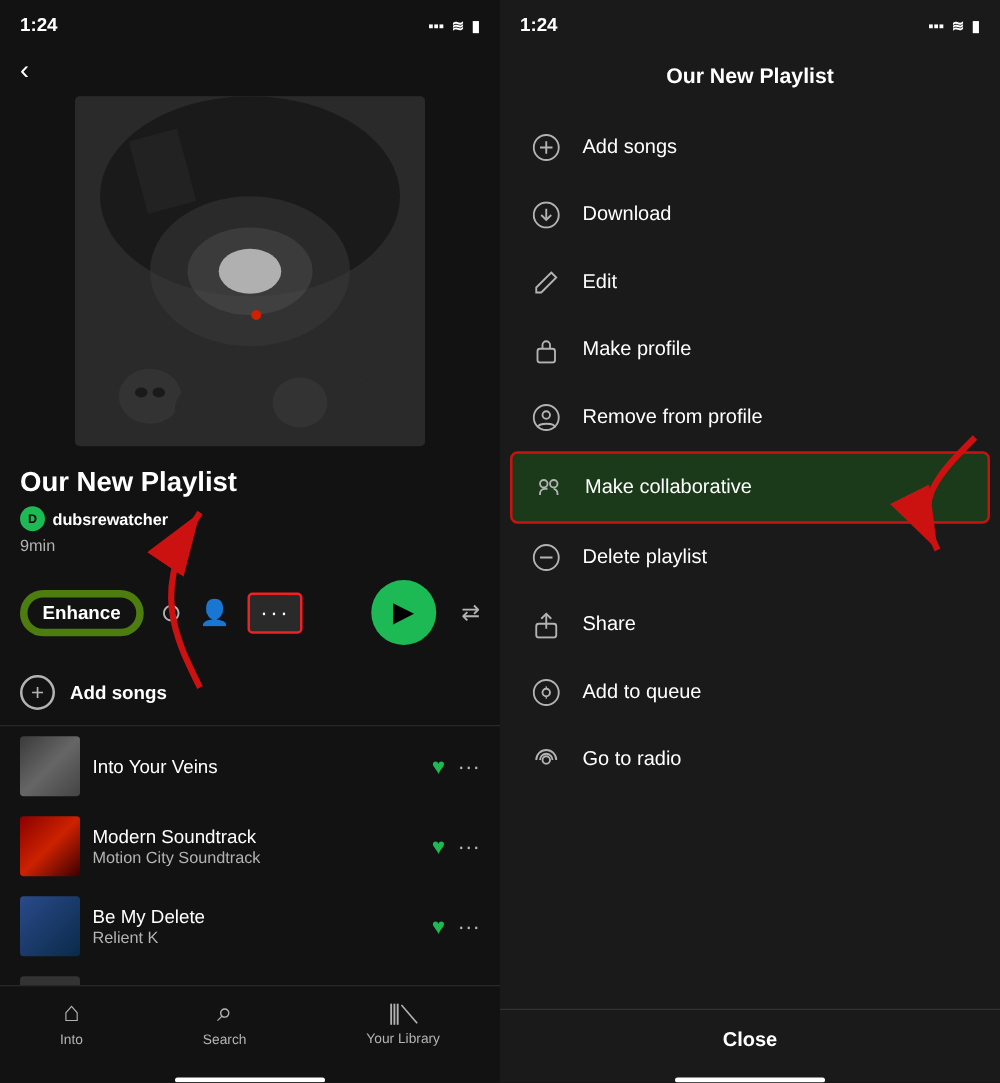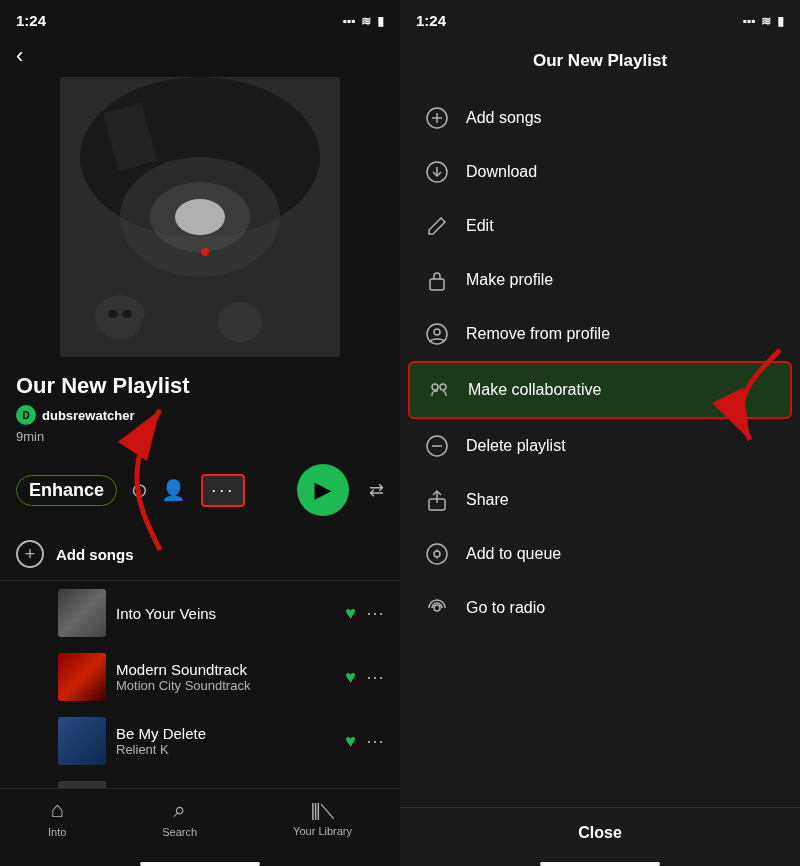--- a/index.html
+++ b/index.html
@@ -112,26 +112,26 @@
       padding: 0 16px 12px;
     }
 
     .controls-left {
       display: flex;
       align-items: center;
       gap: 14px;
     }
 
     .btn-enhance {
-      border: 1px solid #4d7c0f;
+      border: 6px solid #4d7c0f;
       background: transparent;
       color: #fff;
       border-radius: 20px;
       padding: 4px 12px;
-      font-size: 18px;
+      font-size: 15px;
       font-weight: 600;
       cursor: pointer;
     }
 
     .icon-btn {
       color: #b3b3b3;
       font-size: 20px;
       cursor: pointer;
       background: transparent;
       border: none;
@@ -193,21 +193,20 @@
 
     .add-songs-text {
       color: #fff;
       font-size: 15px;
       font-weight: 600;
     }
 
     .track-list {
       flex: 1;
       overflow: hidden;
-      padding-left: 42px;
     }
 
     .track-item {
       display: flex;
       align-items: center;
       padding: 8px 16px;
       gap: 10px;
     }
 
     .track-thumb {

